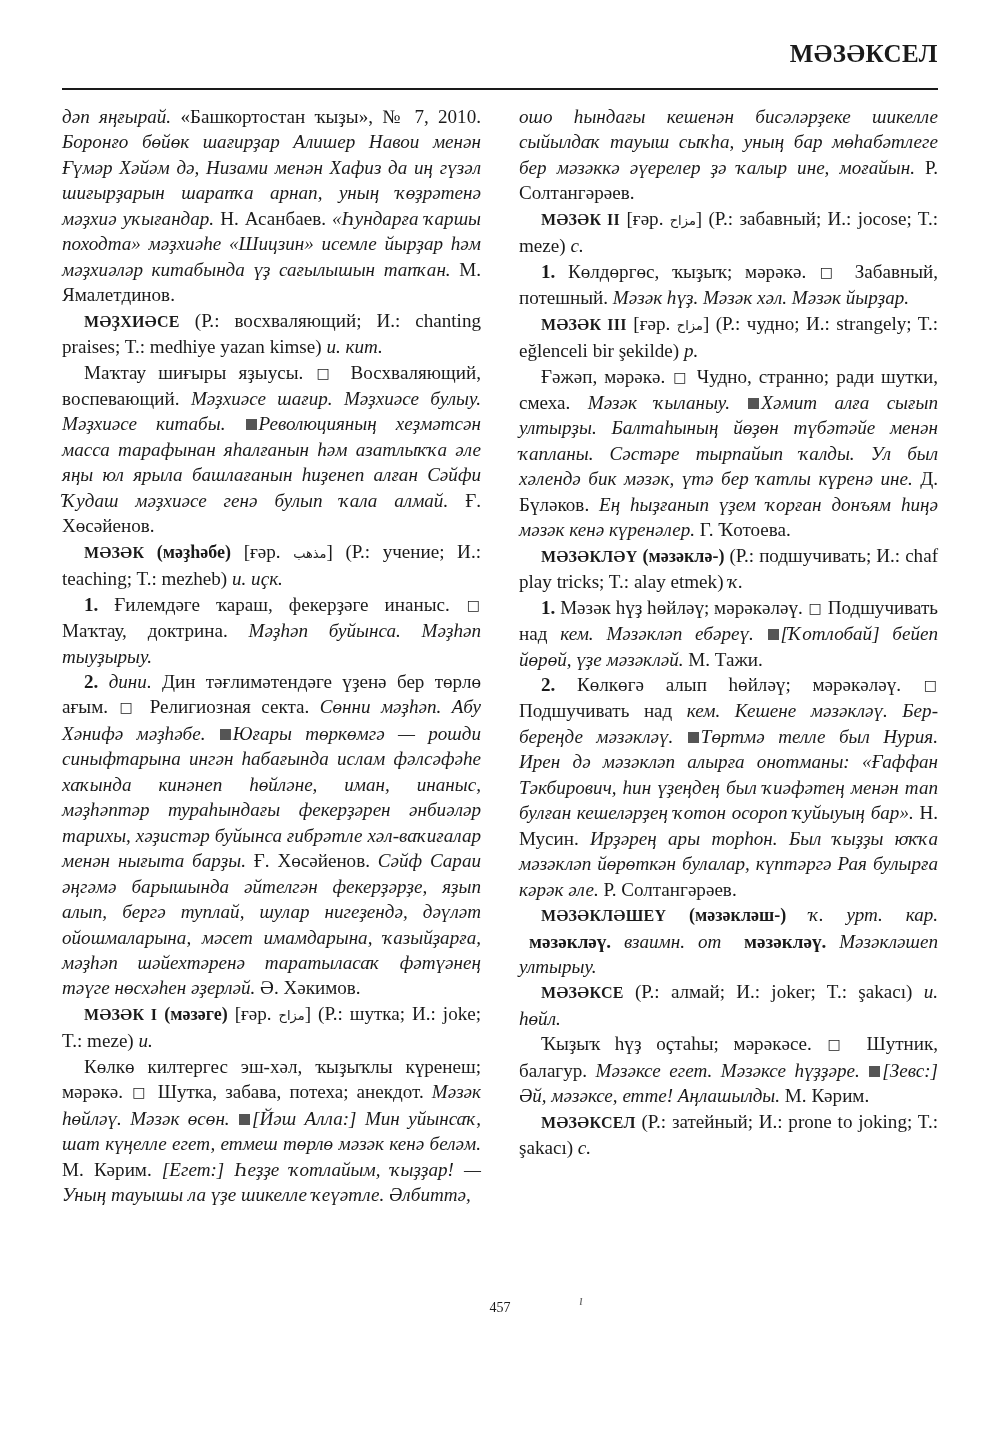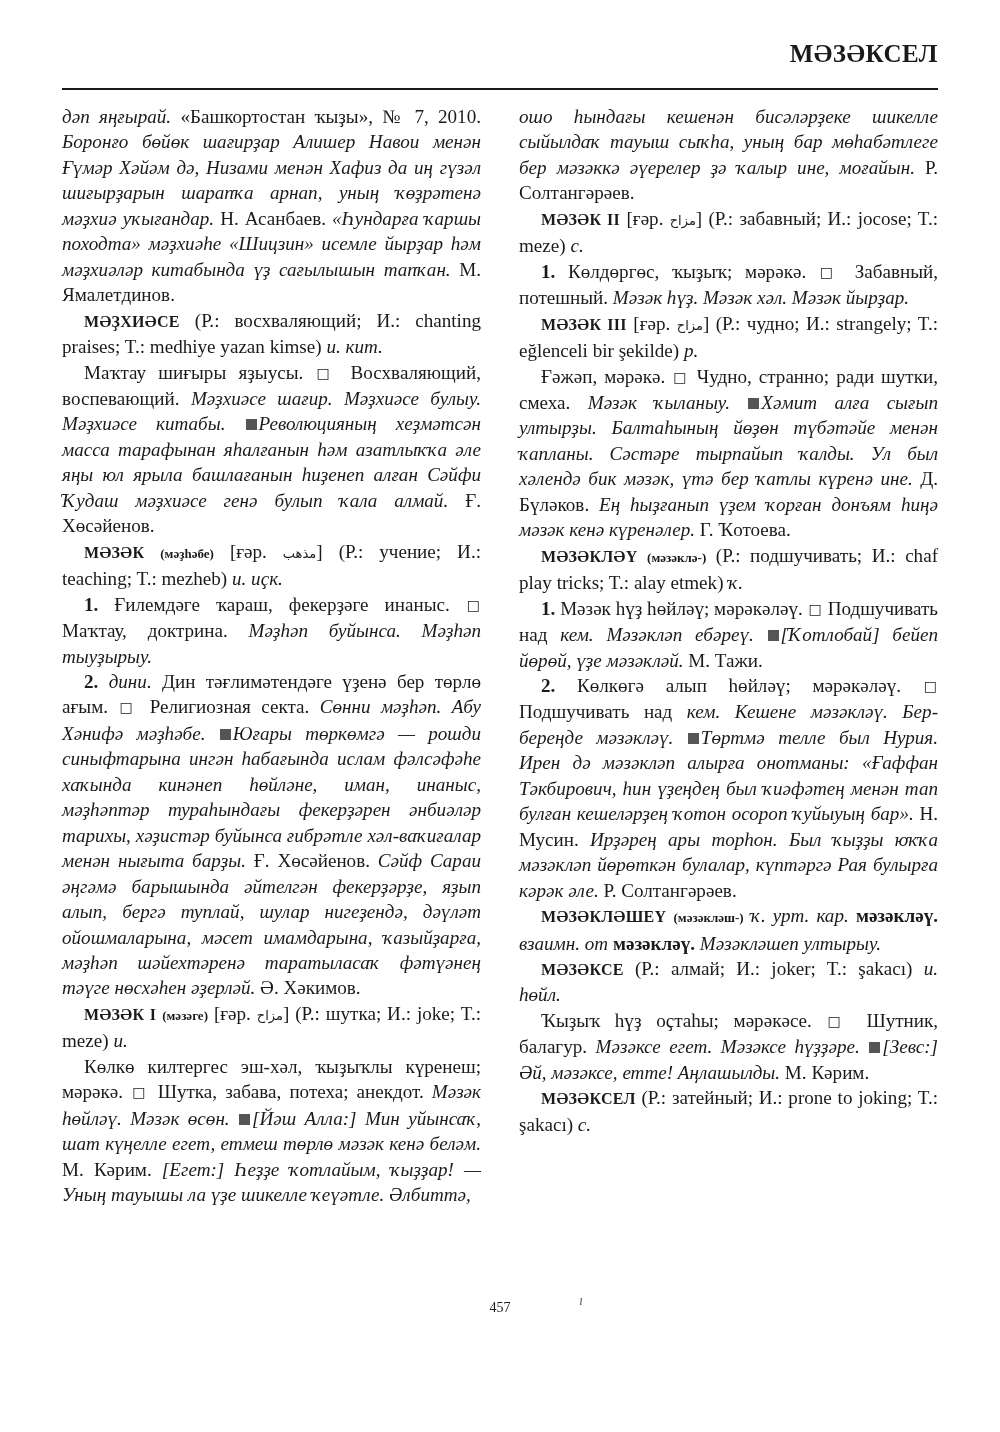--- a/index.html
+++ b/index.html
@@ -67,27 +67,28 @@
   .p.indent {
     text-indent: 22px;
   }
   .hw {
     font-weight: bold;
     font-size: 16px;
     letter-spacing: 0.3px;
   }
   .hw-sm {
     font-weight: bold;
-    font-size: 13px;
+    font-size: 18px;
   }
   .it {
     font-style: italic;
   }
   .bi {
     font-weight: bold;
+    margin-left: 10px;
   }
   .num {
     font-weight: bold;
   }
   .ar {
     font-family: "DejaVu Sans", sans-serif;
     font-style: normal;
     font-size: 13px;
     direction: rtl;
     unicode-bidi: isolate;

